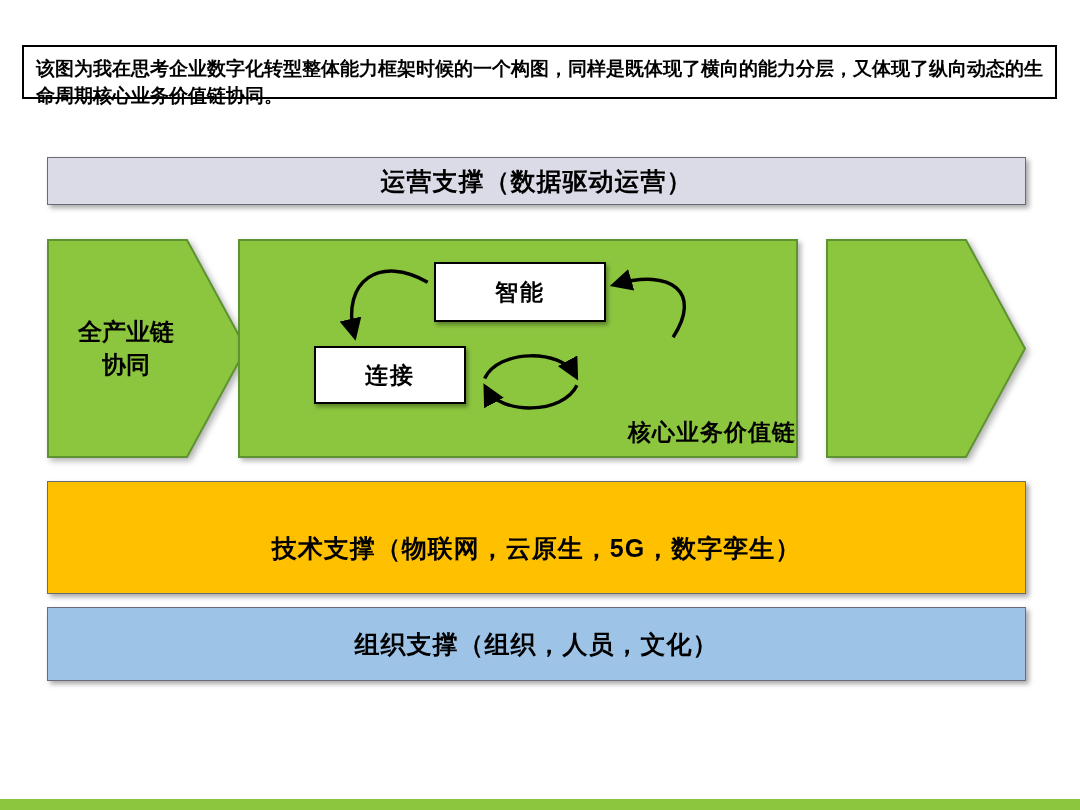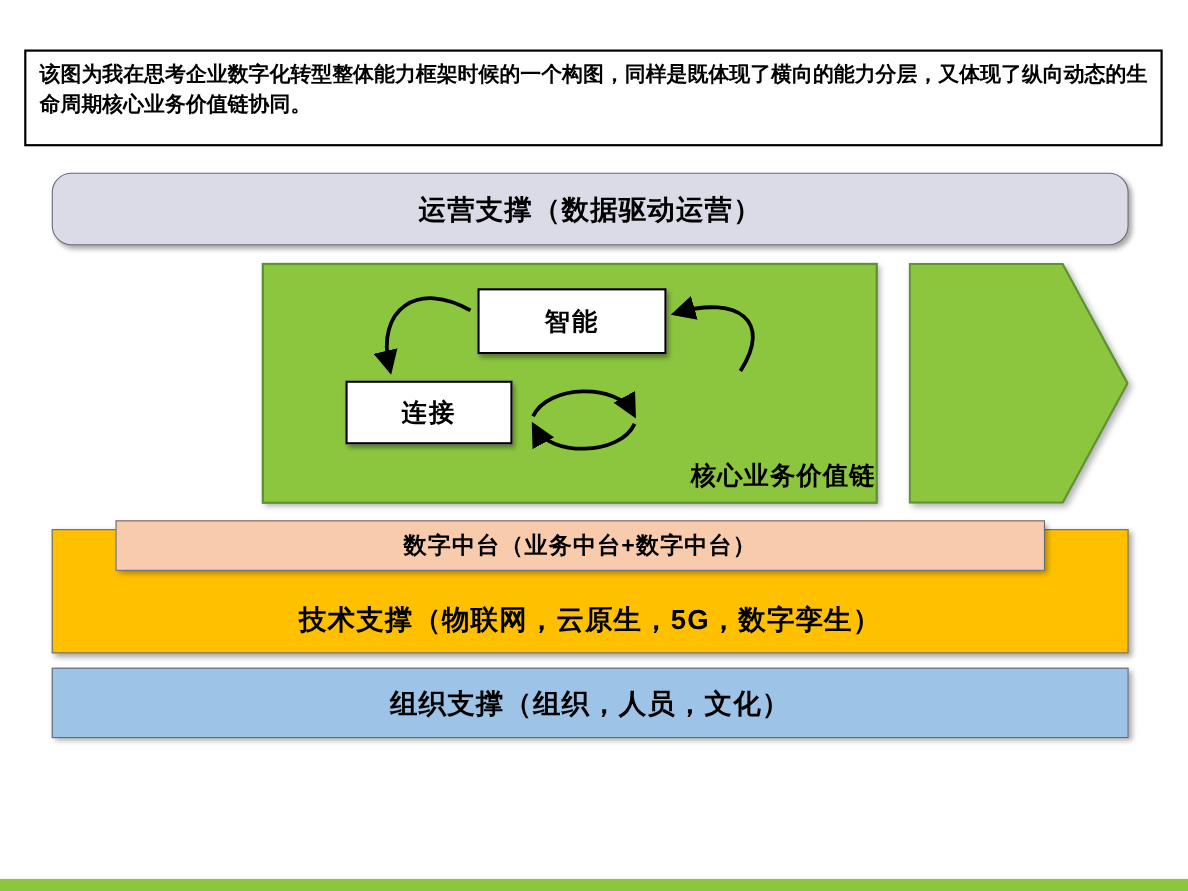--- a/index.html
+++ b/index.html
@@ -13,21 +13,21 @@
     width: 1080px;
     height: 810px;
     background: #ffffff;
     overflow: hidden;
   }
 
   
   .desc-box {
     position: absolute;
     left: 22px; top: 45px;
-    width: 1035px; height: 88px;
+    width: 1035px; height: 54px;
     border: 2px solid #000000;
     background: #ffffff;
     padding: 9px 12px;
     font-size: 19px;
     line-height: 1.4;
     font-weight: 600;
   }
 
   
   .bar {
@@ -36,22 +36,22 @@
     width: 979px;
     border: 1.5px solid #6b6b75;
     box-shadow: 3px 3px 5px rgba(0,0,0,0.35);
     display: flex;
     align-items: center;
     justify-content: center;
     font-weight: bold;
     font-size: 25px;
     letter-spacing: 1px;
   }
-  .ops-bar  { top: 157px; height: 66px; background: #DBDBE8; border-radius: 18px; }
-  .org-bar  { top: 607px; height: 64px; background: #9DC3E6; }
+  .ops-bar  { top: 157px; height: 48px; background: #DBDBE8; }
+  .org-bar  { top: 607px; height: 74px; background: #9DC3E6; }
 
   
   .middle {
     position: absolute;
     left: 47px; top: 239px;
     width: 979px; height: 219px;
   }
   .pent {
     position: absolute;
     top: 0; height: 219px; width: 200px;
@@ -104,21 +104,21 @@
     font-weight: bold;
     font-size: 23px;
     letter-spacing: 1px;
   }
 
   
   .tech-bar {
     top: 481px; height: 113px;
     background: #FFC000;
     align-items: flex-end;
-    padding-bottom: 13px;
+    padding-bottom: 28px;
   }
   .peach-box {
     position: absolute;
     left: 105px; top: 473px;
     width: 845px; height: 46px;
     background: #F8CBAD;
     border: 1.5px solid #6b6b75;
     box-shadow: 3px 3px 5px rgba(0,0,0,0.35);
     display: flex;
     align-items: center;
@@ -144,20 +144,27 @@
   <div class="desc-box">
     <span>该图为我在思考企业数字化转型整体能力框架时候的一个构图，同样是既体现了横向的能力分层，又体现了纵向动态的生命周期核心业务价值链协同。</span>
   </div>
 
   <div class="bar ops-bar">
     <span>运营支撑（数据驱动运营）</span>
   </div>
 
   <div class="middle">
 
+    <div class="pent left-pent">
+      <svg viewBox="0 0 200 219">
+        <polygon points="1,1 140,1 199,109.5 140,218 1,218" fill="#8CC63F" stroke="#5E9331" stroke-width="2"></polygon>
+      </svg>
+      <span class="pent-label">全产业链
+协同</span>
+    </div>
 
     <div class="center-rect">
       <svg class="arrows" viewBox="0 0 560 219">
         <defs>
           <marker id="ah" viewBox="0 0 10 10" refX="7" refY="5" markerWidth="6.5" markerHeight="6.5" orient="auto-start-reverse">
             <path d="M0,0 L10,5 L0,10 z" fill="#000000"></path>
           </marker>
         </defs>
         <path d="M 188 42 C 140 14, 100 40, 113 95" fill="none" stroke="#000" stroke-width="3.5" marker-end="url(#ah)"></path>
         <path d="M 438 98 C 468 52, 436 28, 380 44" fill="none" stroke="#000" stroke-width="3.5" marker-end="url(#ah)"></path>
@@ -176,23 +183,20 @@
     </div>
 
     <div class="pent right-pent">
       <svg viewBox="0 0 200 219">
         <polygon points="1,1 140,1 199,109.5 140,218 1,218" fill="#8CC63F" stroke="#5E9331" stroke-width="2"></polygon>
       </svg>
     </div>
 
   </div>
 
-  <div class="peach-box">
-    <span>数字中台（业务中台+数字中台）</span>
-  </div>
 
   <div class="bar tech-bar">
     <span>技术支撑（物联网，云原生，5G，数字孪生）</span>
   </div>
 
   <div class="bar org-bar">
     <span>组织支撑（组织，人员，文化）</span>
   </div>
 
   <div class="bottom-strip"></div>

